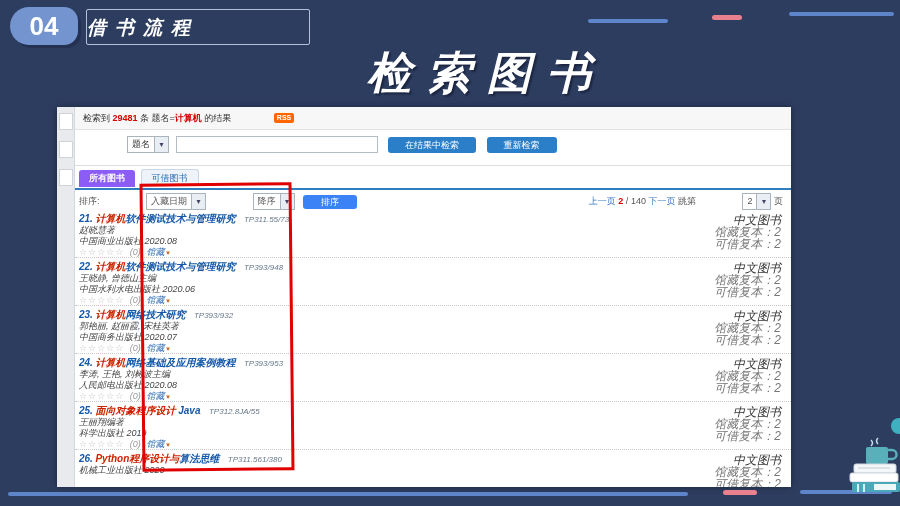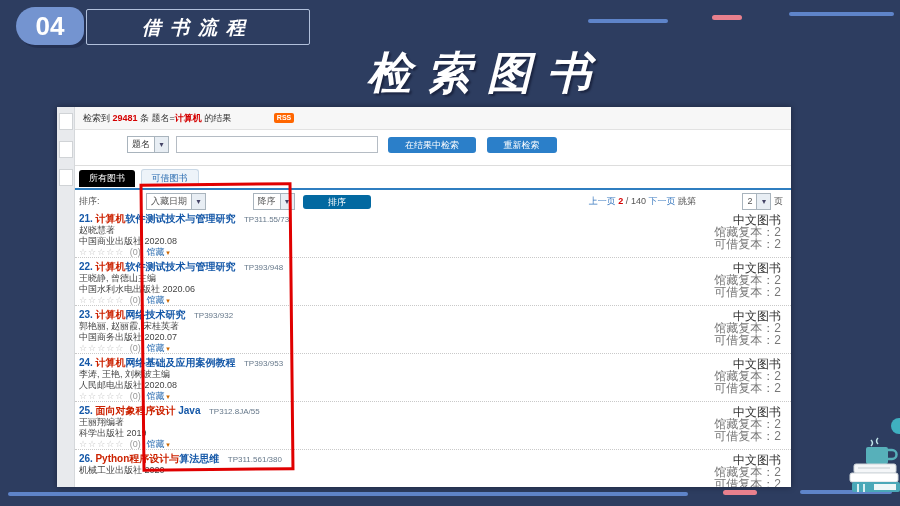--- a/index.html
+++ b/index.html
@@ -1,24 +1,24 @@
 <!DOCTYPE html>
 <html><head>
 <meta charset="utf-8">
 <style>
   html,body{margin:0;padding:0;background:#1f2a44;}
   .slide{position:relative;width:900px;height:506px;background:#2d3d60;overflow:hidden;
          font-family:"Liberation Sans","DejaVu Sans",sans-serif;}
   
-  .badge{position:absolute;left:16px;top:7px;width:68px;height:38px;background:#7494d0;
+  .badge{position:absolute;left:10px;top:7px;width:68px;height:38px;background:#7494d0;
          border-radius:19px 14px 14px 19px;color:#fff;font-size:26px;font-weight:bold;
          text-align:center;line-height:38px;box-shadow:3px 3px 0 rgba(20,30,60,.35);}
   .header-box{position:absolute;left:86px;top:9px;width:222px;height:34px;
          border:1px solid rgba(210,225,250,.8);border-radius:2px;
-         color:#fff;font-size:19px;letter-spacing:9px;text-align:center;line-height:34px;
+         color:#fff;font-size:19px;letter-spacing:9px;line-height:34px;
          font-family:"DejaVu Serif","Liberation Serif",serif;font-style:italic;font-weight:bold;}
   .main-title{position:absolute;top:44px;left:0;width:100%;text-align:center;color:#fff;
          transform:translateX(37px);font-size:44px;font-weight:bold;letter-spacing:16px;
          font-family:"DejaVu Serif","Liberation Serif",serif;font-style:italic;
          text-shadow:2px 2px 2px rgba(0,0,20,.4);}
   .line{position:absolute;border-radius:3px;}
   .line.blue{background:#5e84c9;height:4px;}
   .line.pink{background:#e8808d;height:5px;}
   .l1{left:588px;top:19px;width:80px;}
   .l2{left:712px;top:15px;width:30px;}
@@ -42,33 +42,33 @@
   .rss{display:inline-block;margin-left:40px;background:#f60;color:#fff;font-size:7px;
        font-weight:bold;line-height:10px;padding:0 3px;border-radius:2px;vertical-align:1px;}
   .bar2{height:29px;border-bottom:1px solid #ddd;padding:6px 0 0 8px;white-space:nowrap;}
   .select{display:inline-block;border:1px solid #a9b4bd;background:#fff;height:15px;line-height:15px;
           padding:0 0 0 4px;vertical-align:middle;position:relative;margin-left:44px;}
   .select .arr{display:inline-block;width:13px;height:15px;background:#e8eef4;border-left:1px solid #a9b4bd;
           text-align:center;color:#446;font-size:8px;line-height:15px;margin-left:4px;}
   .inp{width:196px;height:13px;border:1px solid #b5bcc4;vertical-align:middle;margin-left:4px;font-size:9px;}
   .btn-blue{display:inline-block;background:#2b7fc9;color:#fff;border-radius:3px;height:16px;line-height:16px;
           padding:0 17px;margin-left:8px;vertical-align:middle;cursor:pointer;}
-  .btn-green{display:inline-block;background:#0369a1;color:#fff;border-radius:3px;height:14px;line-height:14px;
-          padding:0 25px;margin-left:6px;vertical-align:middle;cursor:pointer;}
+  .btn-green{display:inline-block;background:#3b82f6;color:#fff;border-radius:3px;height:14px;line-height:14px;
+          padding:0 18px;margin-left:6px;vertical-align:middle;cursor:pointer;}
   .tabs-row{height:19px;padding:3px 0 0 4px;border-bottom:2px solid #2f7ec0;}
   .tab{display:inline-block;height:17px;line-height:17px;padding:0 10px;border-radius:3px 3px 0 0;
        margin-right:3px;cursor:pointer;}
-  .tab.active{background:#000000;color:#fff;font-weight:normal;}
+  .tab.active{background:#8b5cf6;color:#fff;font-weight:bold;}
   .tab.idle{background:#edf3f9;color:#2b6cb0;border:1px solid #c9d8e6;border-bottom:none;height:16px;line-height:16px;}
   .toolbar{height:17px;padding:3px 8px 0 4px;color:#555;}
   .toolbar .right{float:right;}
   .pg-link{color:#3d7bc0;cursor:pointer;}
   .pg-cur{color:#d40000;font-weight:bold;}
   .items{}
-  .item{position:relative;height:44px;padding:3px 0 0 4px;border-bottom:1px dotted #c9c9c9;}
+  .item{position:relative;height:44px;padding:3px 0 0 4px;border-bottom:1px dotted #c9c9c9;font-style:italic;}
   .t-no{color:#1558a8;font-weight:bold;font-size:10px;}
   .t-kw{color:#cc2200;font-weight:bold;font-size:10px;}
   .t-rest{color:#1558a8;font-weight:bold;font-size:10px;}
   .t-call{color:#66788a;font-size:8px;margin-left:6px;}
   .i-line{line-height:11px;color:#444;}
   .stars{color:#c2c2c2;letter-spacing:1px;}
   .cnt{color:#999;margin:0 3px;}
   .hold{color:#2b6cb0;cursor:pointer;}
   .hold .caret{font-size:7px;color:#c60;}
   .side{position:absolute;right:10px;top:4px;text-align:right;font-size:12px;line-height:12px;color:#777;}

